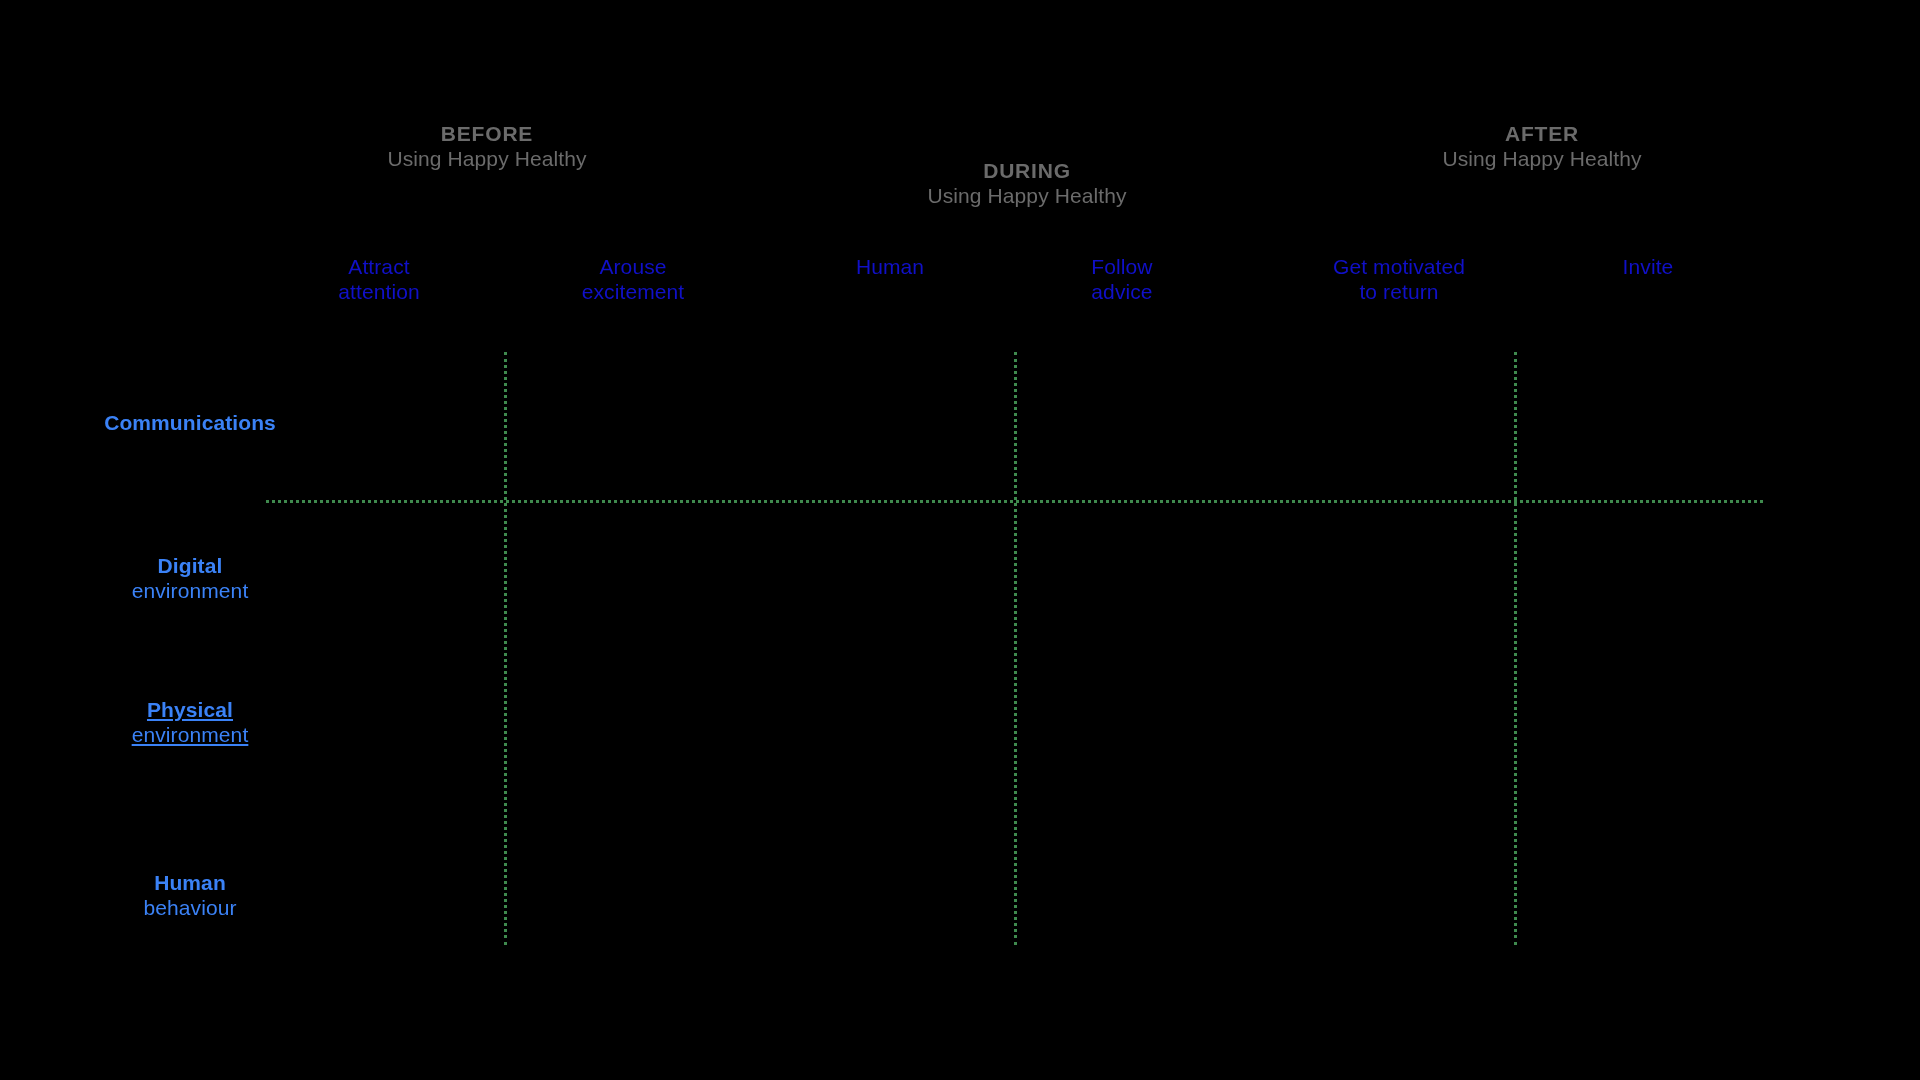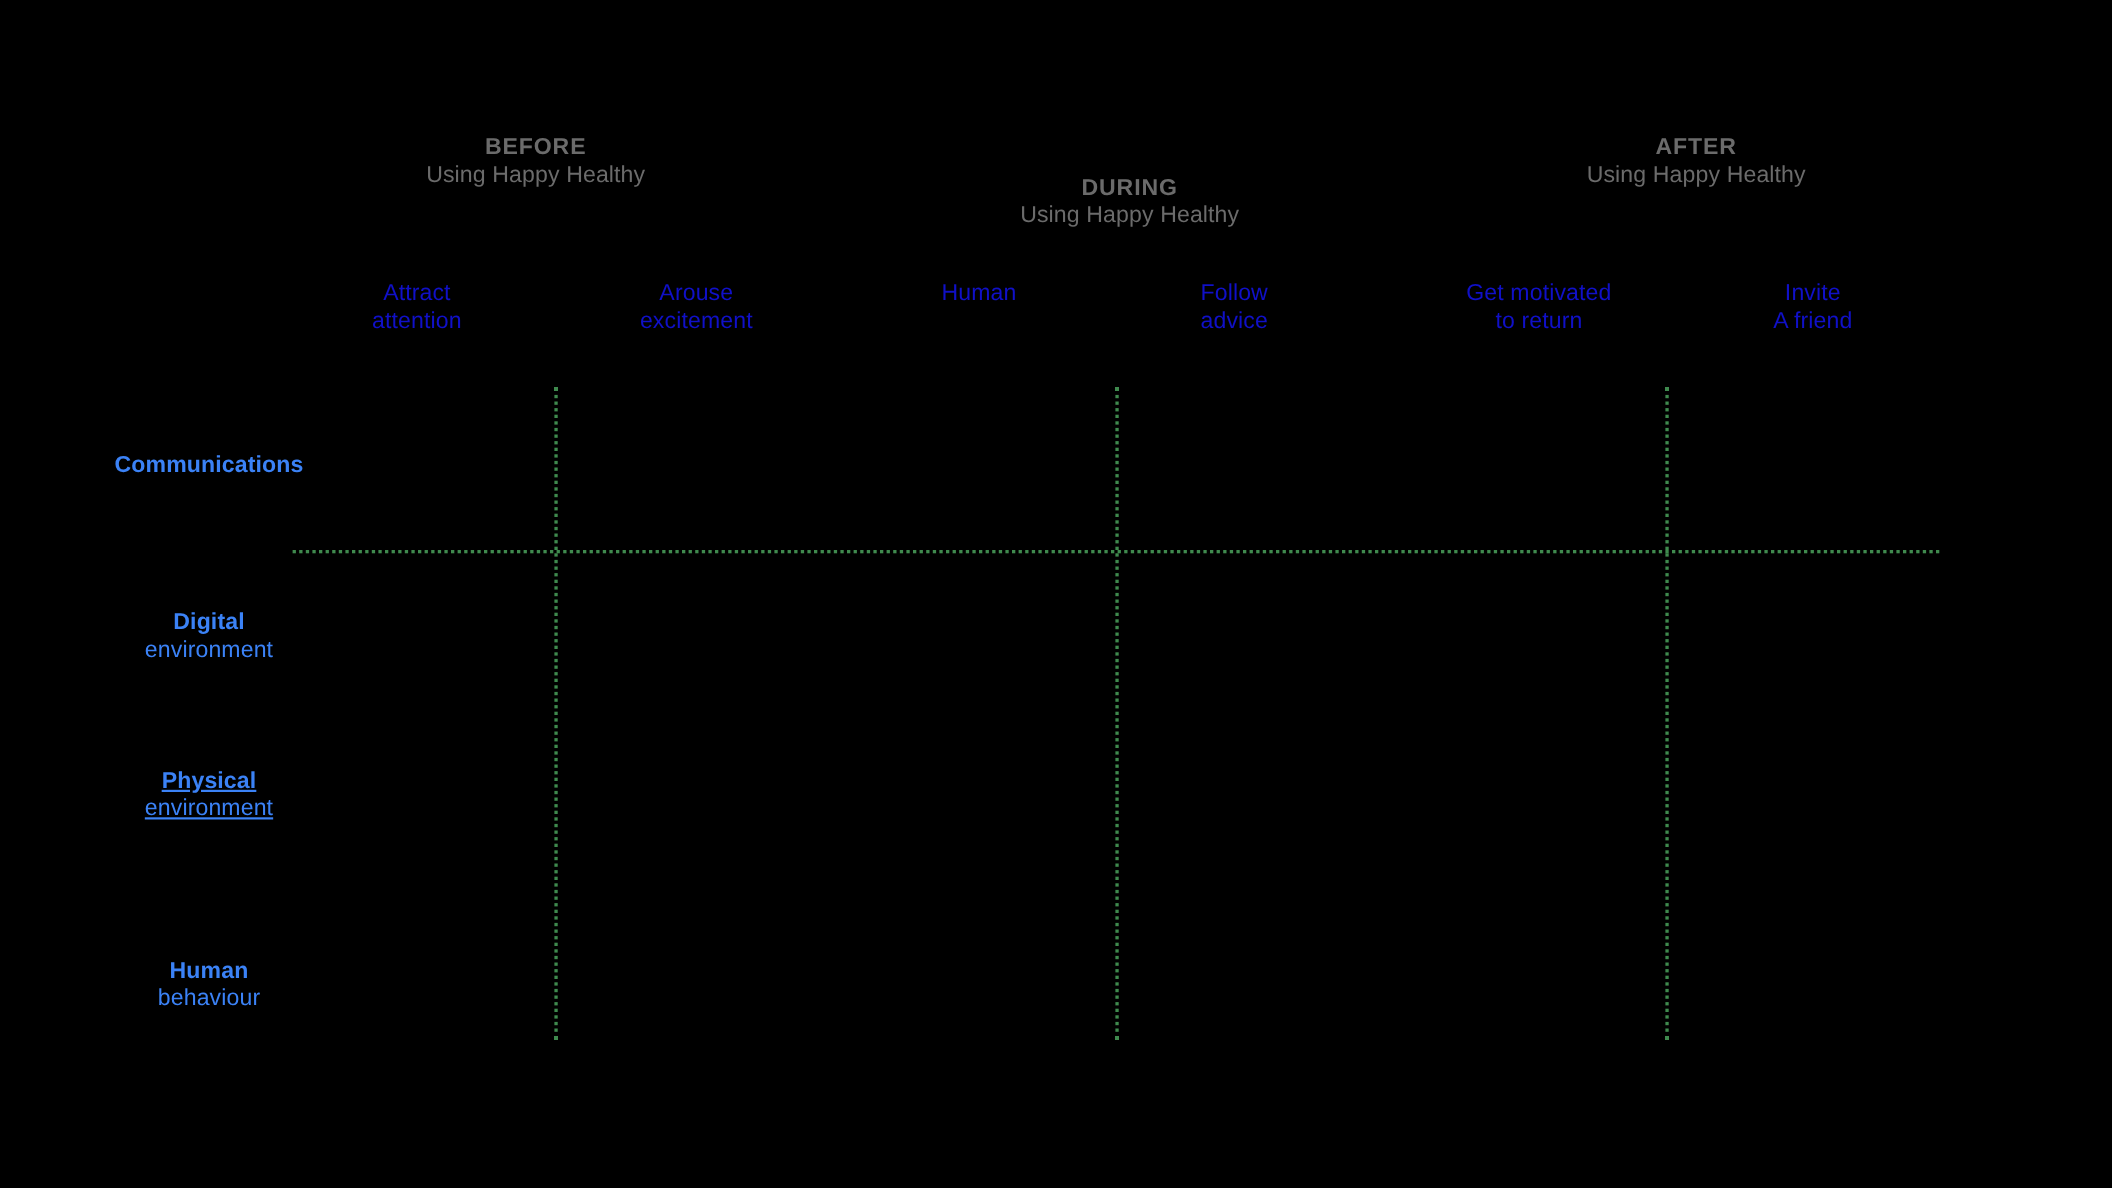--- a/index.html
+++ b/index.html
@@ -140,21 +140,20 @@
     <div class="step" style="left:922px; width:400px; top:254px;">
       <span class="step-title">Follow</span>
       <span class="step-sub">advice</span>
     </div>
     <div class="step" style="left:1199px; width:400px; top:254px;">
       <span class="step-title">Get motivated</span>
       <span class="step-sub">to return</span>
     </div>
     <div class="step" style="left:1448px; width:400px; top:254px;">
       <span class="step-title">Invite</span>
-      <span class="step-sub">A friend</span>
     </div>
   </div>
 
   <div>
     <div class="rowlabel" style="left:0px; width:292px; top:410px;">
       <span class="row-title">Communications</span>
       <span class="row-sub"></span>
     </div>
     <div class="rowlabel" style="left:0px; width:292px; top:553px;">
       <span class="row-title">Digital</span>

